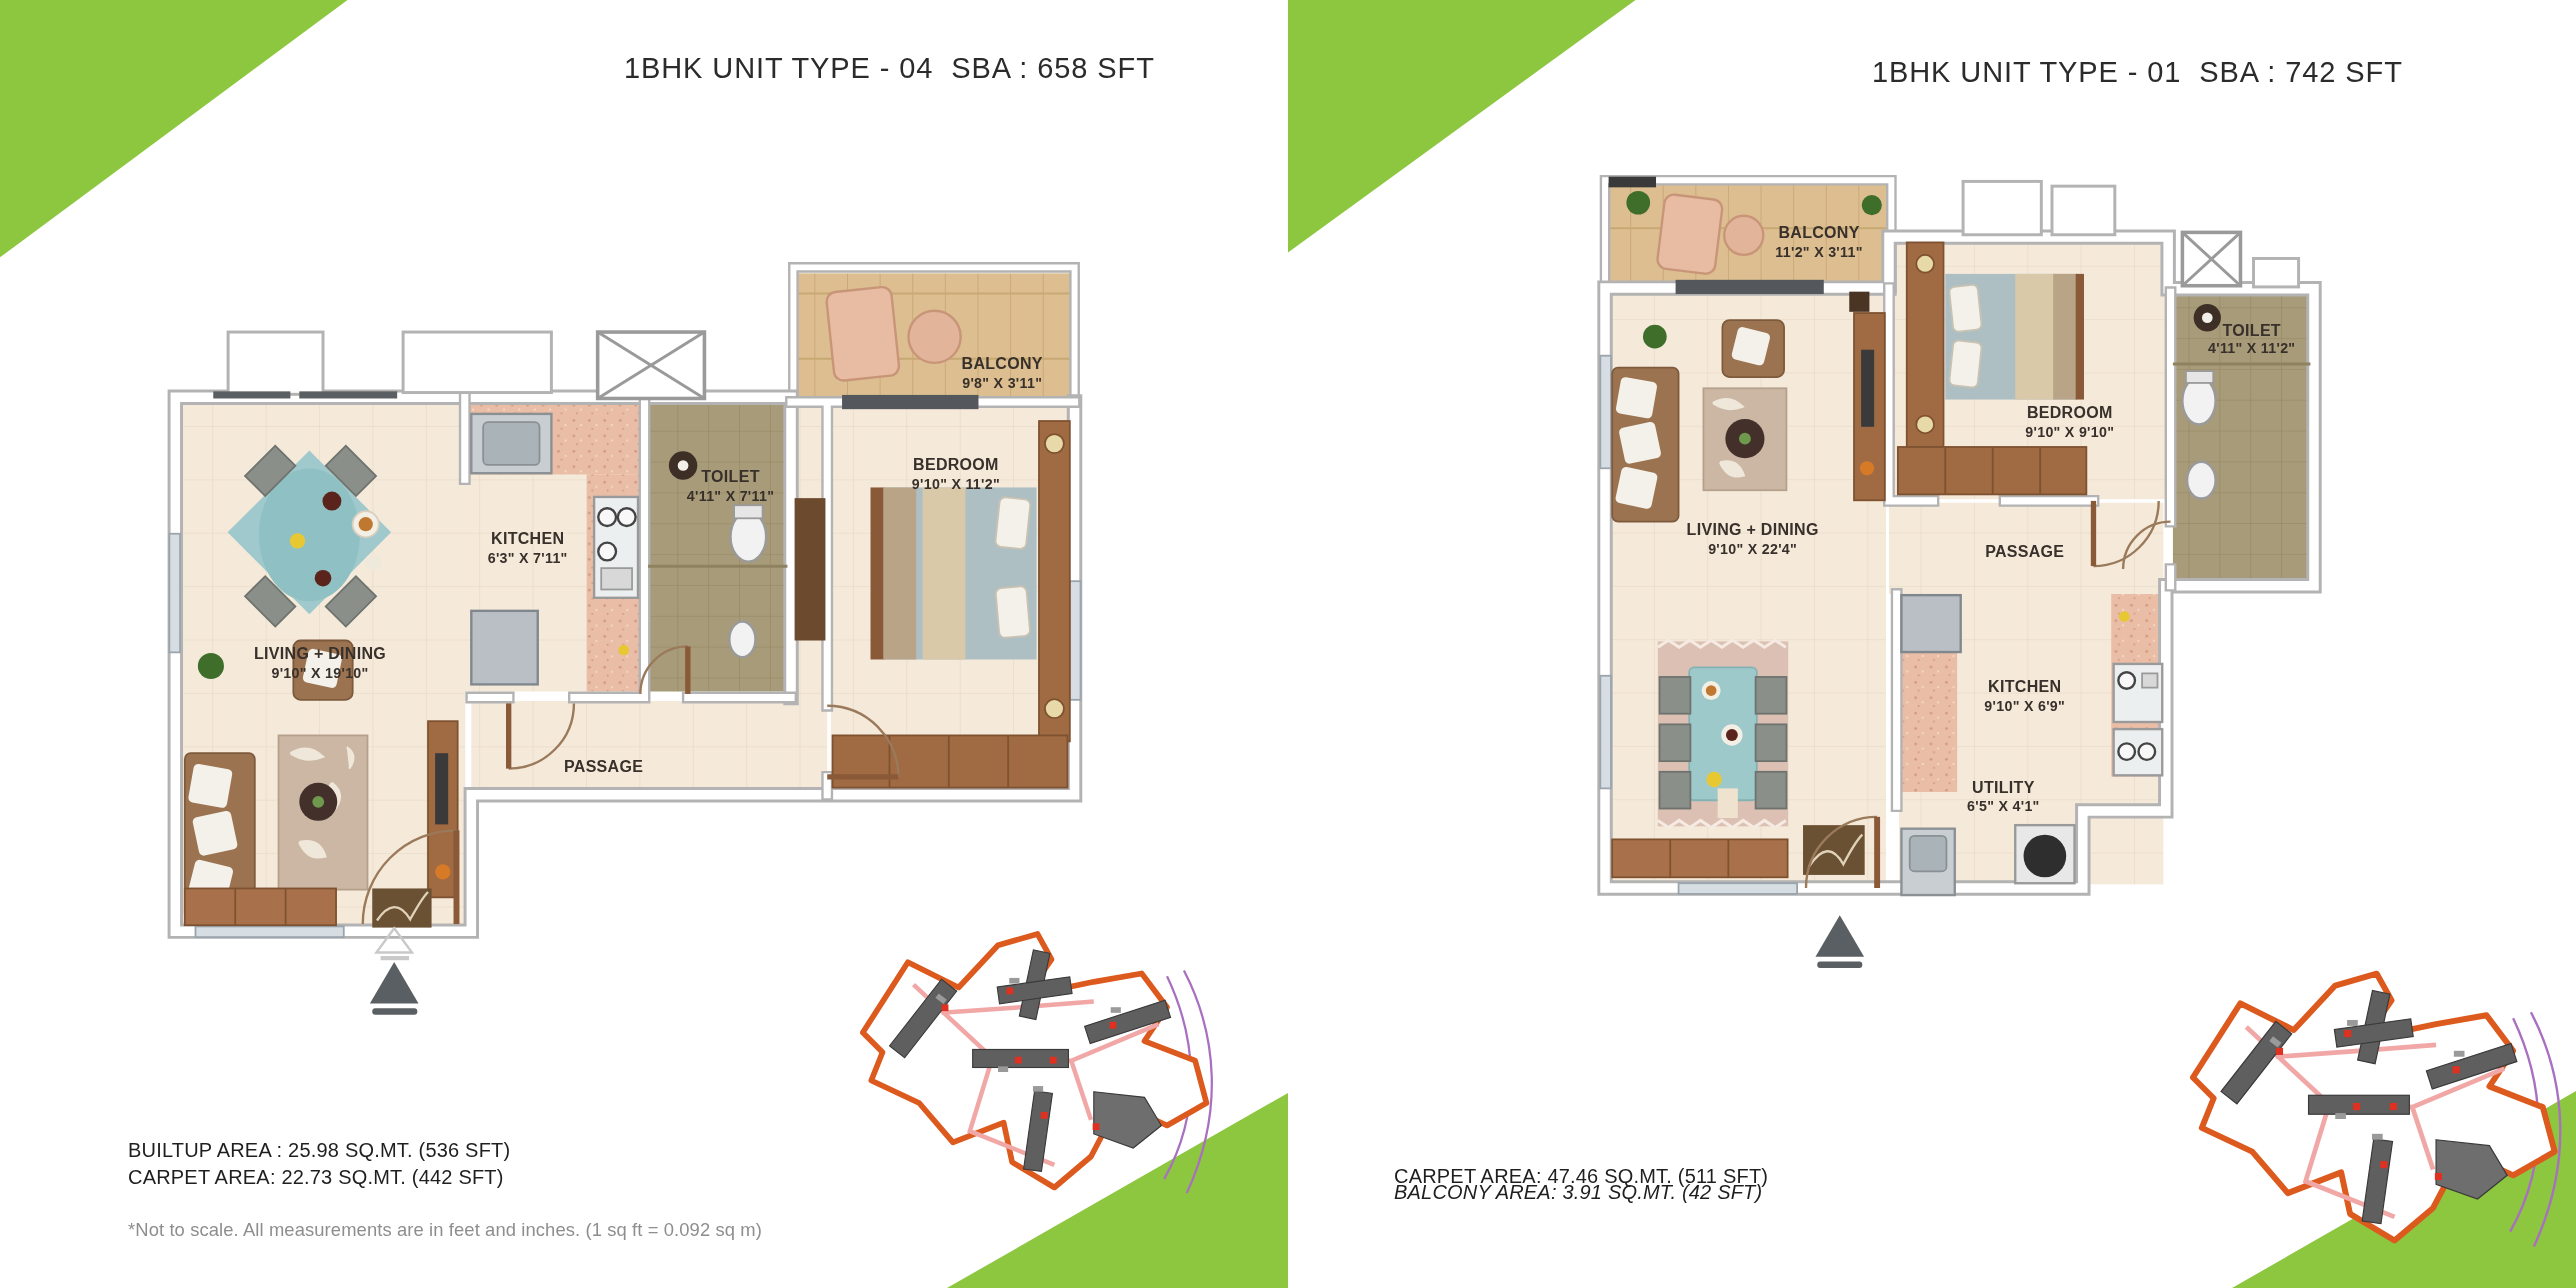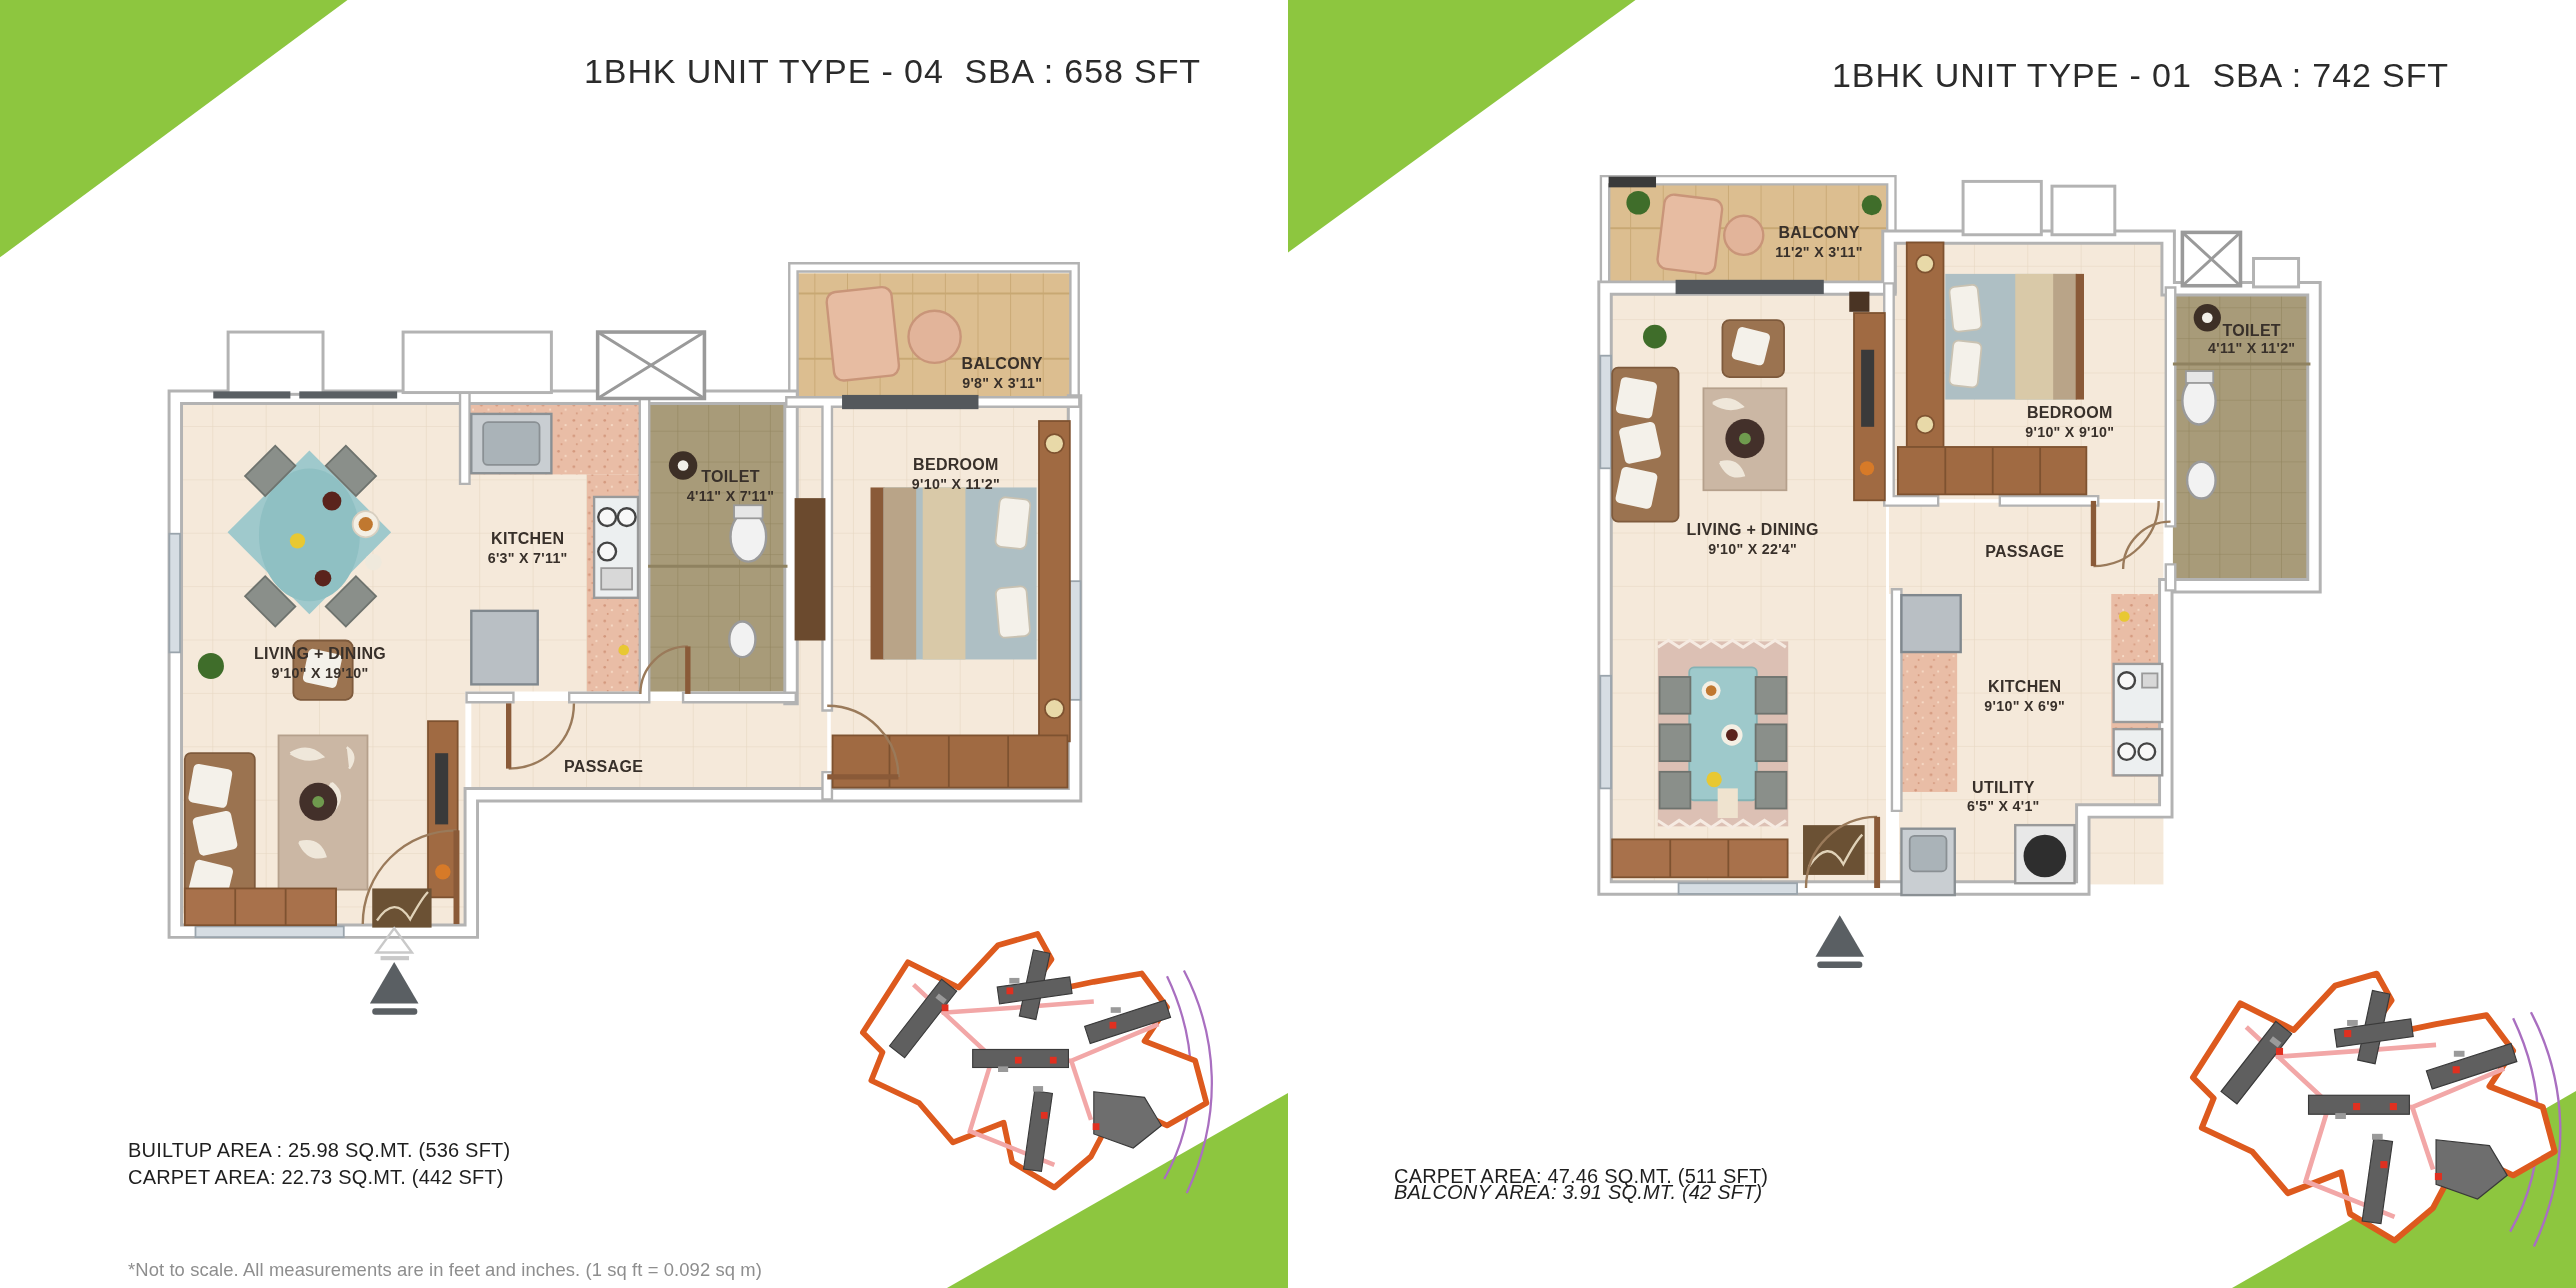--- a/index.html
+++ b/index.html
@@ -2,28 +2,28 @@
 <html style="font-size:9.5px"><head>
 <meta charset="utf-8">
 <style>
   html,body{margin:0;padding:0;}
   body{
     width:2576px;height:1288px;background:#ffffff;
     font-family:"Liberation Sans",sans-serif;overflow:hidden;position:relative;
   }
   .abs{position:absolute;}
   .title{
-    position:absolute;font-size:34px;color:#2b2b2b;letter-spacing:0.9px;
-    white-space:pre;font-weight:400;
+    position:absolute;font-size:29px;color:#2b2b2b;letter-spacing:0.9px;
+    white-space:pre;font-weight:400;margin-left:40px;
   }
   .area-line{
     position:absolute;font-size:20px;color:#1f1f1f;letter-spacing:0.2px;white-space:pre;
   }
   .footnote{
-    position:absolute;font-size:18.4px;color:#8e8e8e;letter-spacing:0.1px;white-space:pre;margin-top:40px;
+    position:absolute;font-size:18.4px;color:#8e8e8e;letter-spacing:0.1px;white-space:pre;
   }
   svg{display:block;}
   text.room{
     font-family:"Liberation Sans",sans-serif;font-weight:700;fill:#38302a;
     letter-spacing:.5px;
   }
   .rn{font-size:27px;}
   .rd{font-size:24px;}
 </style>
 </head>

